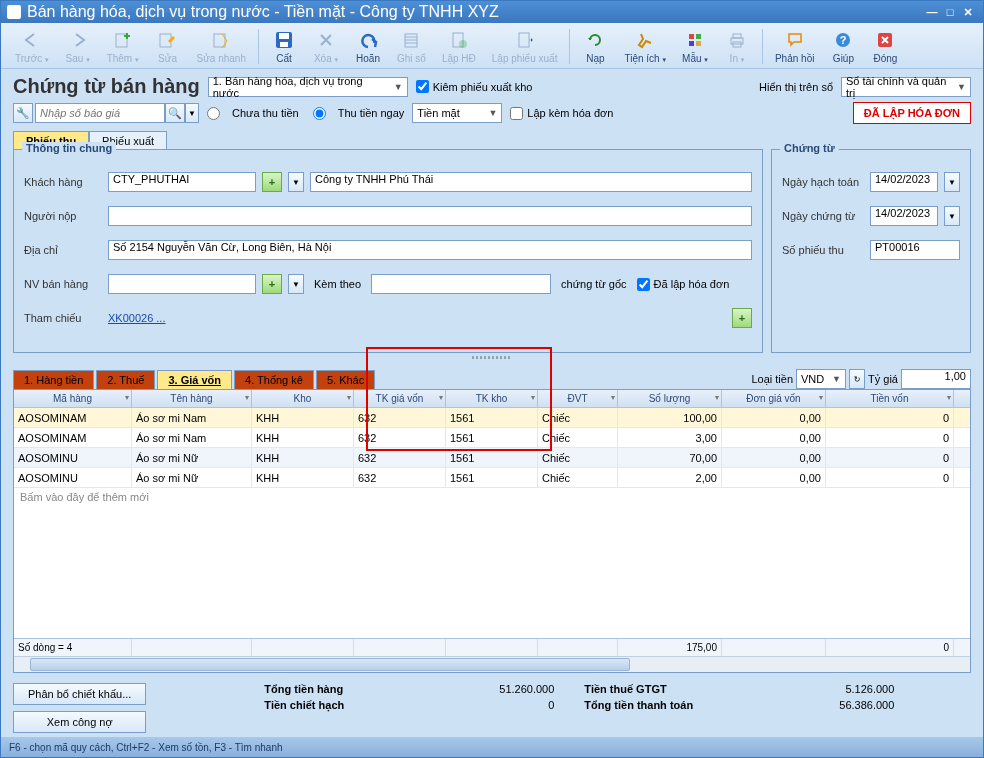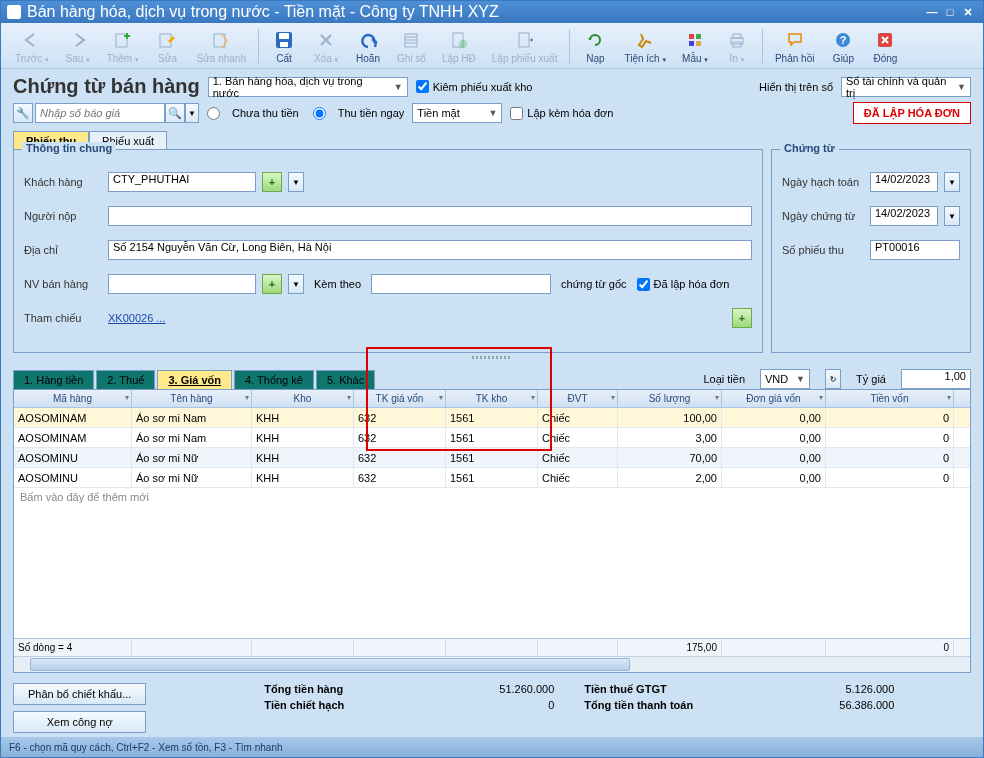--- a/index.html
+++ b/index.html
@@ -33,23 +33,23 @@
 .panel-wrap { padding: 0 12px; display: flex; gap: 8px; }
 .fieldset { border: 1px solid #7a9ec8; padding: 8px 10px 10px; background: #cde1f5; position: relative; }
 .fieldset .legend { position: absolute; top: -8px; left: 8px; background: #cde1f5; padding: 0 4px; font-weight: bold; color: #2a4a7a; }
 .form-row { display: flex; align-items: center; margin: 14px 0; gap: 6px; }
 .form-label { width: 78px; color: #333; }
 .text-input { background: #fff; border: 1px solid #7a9ec8; height: 20px; padding: 0 4px; flex: 1; }
 .plus-btn { width: 20px; height: 20px; background: linear-gradient(#d8f5c8,#9fd97a); border: 1px solid #6aaa4a; display: flex; align-items: center; justify-content: center; color: #2a6a1a; font-weight: bold; cursor: pointer; }
 .arrow-btn { width: 16px; height: 20px; background: linear-gradient(#f5faff,#d8e8f8); border: 1px solid #7a9ec8; display: flex; align-items: center; justify-content: center; font-size: 8px; cursor: pointer; }
 .link { color: #1a4aaa; text-decoration: underline; cursor: pointer; }
 .grid-tabs { display: flex; padding: 8px 12px 0; gap: 2px; align-items: center; }
-.gtab { padding: 3px 10px; border: 1px solid #7a9ec8; background: #0f766e; cursor: pointer; border-bottom: none; }
+.gtab { padding: 3px 10px; border: 1px solid #7a9ec8; background: #c2410c; cursor: pointer; border-bottom: none; }
 .gtab.active { background: #ffe98a; font-weight: bold; text-decoration: underline; }
-.grid-right { margin-left: auto; display: flex; align-items: center; gap: 15px; }
+.grid-right { margin-left: auto; display: flex; align-items: center; gap: 3px; }
 .grid { background: #fff; border: 1px solid #7a9ec8; margin: 0 12px; }
 .grid-header { display: flex; background: linear-gradient(#e8f0fa,#d0e0f2); border-bottom: 1px solid #a9c5e5; }
 .gh { border-right: 1px solid #a9c5e5; padding: 3px 4px; font-weight: normal; color: #2a4a7a; text-align: center; position: relative; font-size: 10px; }
 .gh .drop { position: absolute; right: 2px; top: 3px; font-size: 8px; color: #777; }
 .grid-body { height: 230px; overflow: hidden; position: relative; }
 .grow { display: flex; border-bottom: 1px solid #e0e8f2; height: 20px; align-items: center; }
 .grow.alt { background: #f0f5fb; }
 .grow.first { background: #fff7d8; }
 .gc { border-right: 1px solid #e0e8f2; padding: 2px 4px; overflow: hidden; white-space: nowrap; height: 100%; display: flex; align-items: center; }
 .gc.r { justify-content: flex-end; }
@@ -301,20 +301,21 @@
 </div>
 
 <div class="panel-wrap">
   <div class="fieldset" style="flex:1">
     <div class="legend">Thông tin chung</div>
     <div class="form-row">
       <div class="form-label">Khách hàng</div>
       <div class="text-input" style="flex:0 0 148px">CTY_PHUTHAI</div>
       <div class="plus-btn">+</div>
       <div class="arrow-btn">▼</div>
+      <div class="text-input">Công ty TNHH Phú Thái</div>
     </div>
     <div class="form-row">
       <div class="form-label">Người nộp</div>
       <div class="text-input"></div>
     </div>
     <div class="form-row">
       <div class="form-label">Địa chỉ</div>
       <div class="text-input">Số 2154 Nguyễn Văn Cừ, Long Biên, Hà Nội</div>
     </div>
     <div class="form-row">

